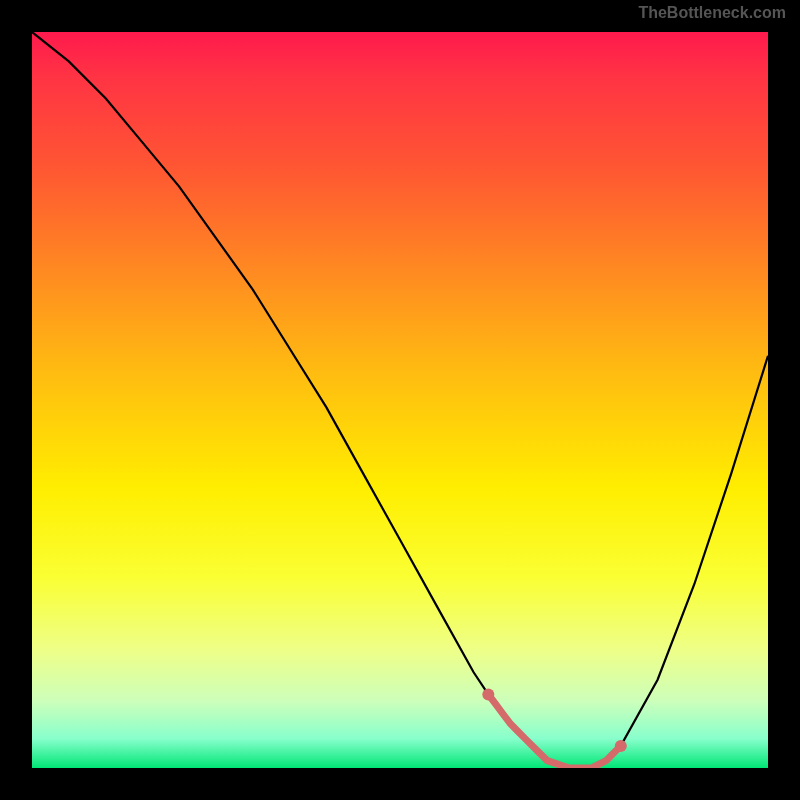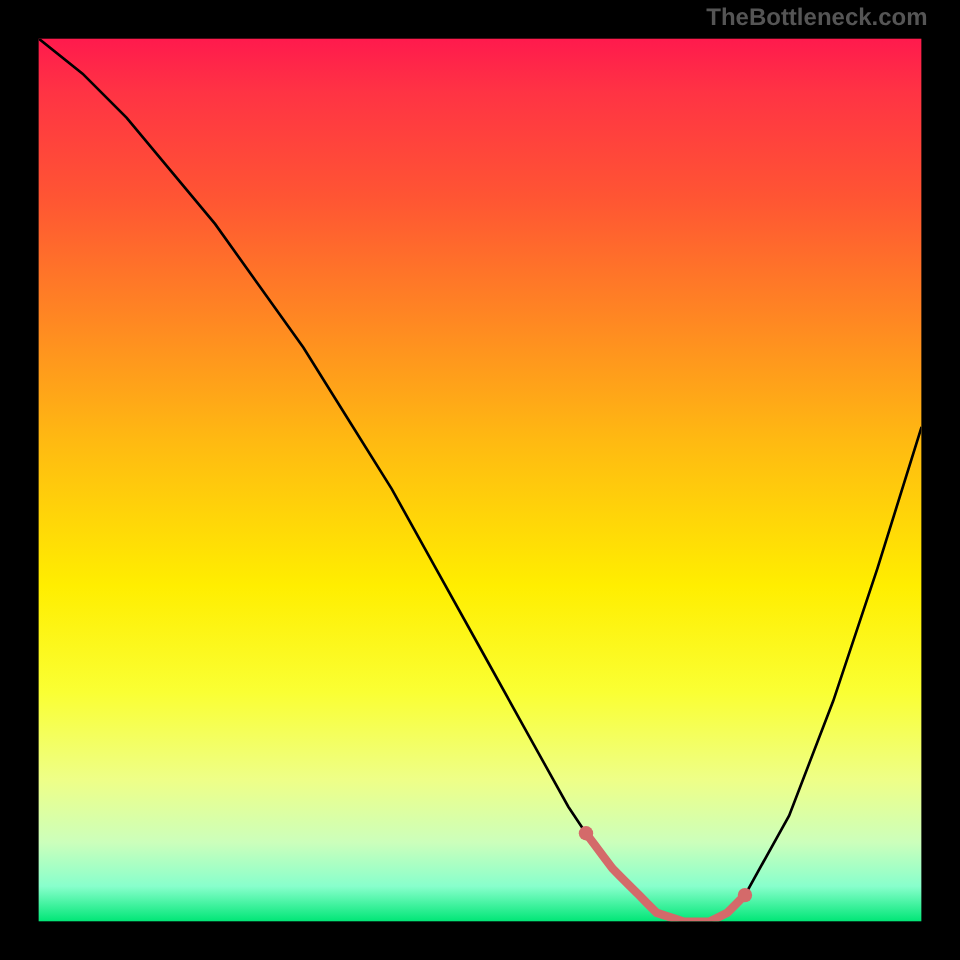--- a/index.html
+++ b/index.html
@@ -7,23 +7,23 @@
     padding: 0;
     width: 800px;
     height: 800px;
     background: #000;
     position: relative;
     font-family: Arial, sans-serif;
   }
   .watermark {
     position: absolute;
     top: 4px;
-    right: 27px;
+    right: 14px;
     color: #555;
-    font-size: 20px;
+    font-size: 16px;
     font-weight: bold;
     z-index: 10;
   }
   .plot-area {
     position: absolute;
     left: 32px;
     top: 32px;
     width: 736px;
     height: 736px;
     overflow: hidden;

